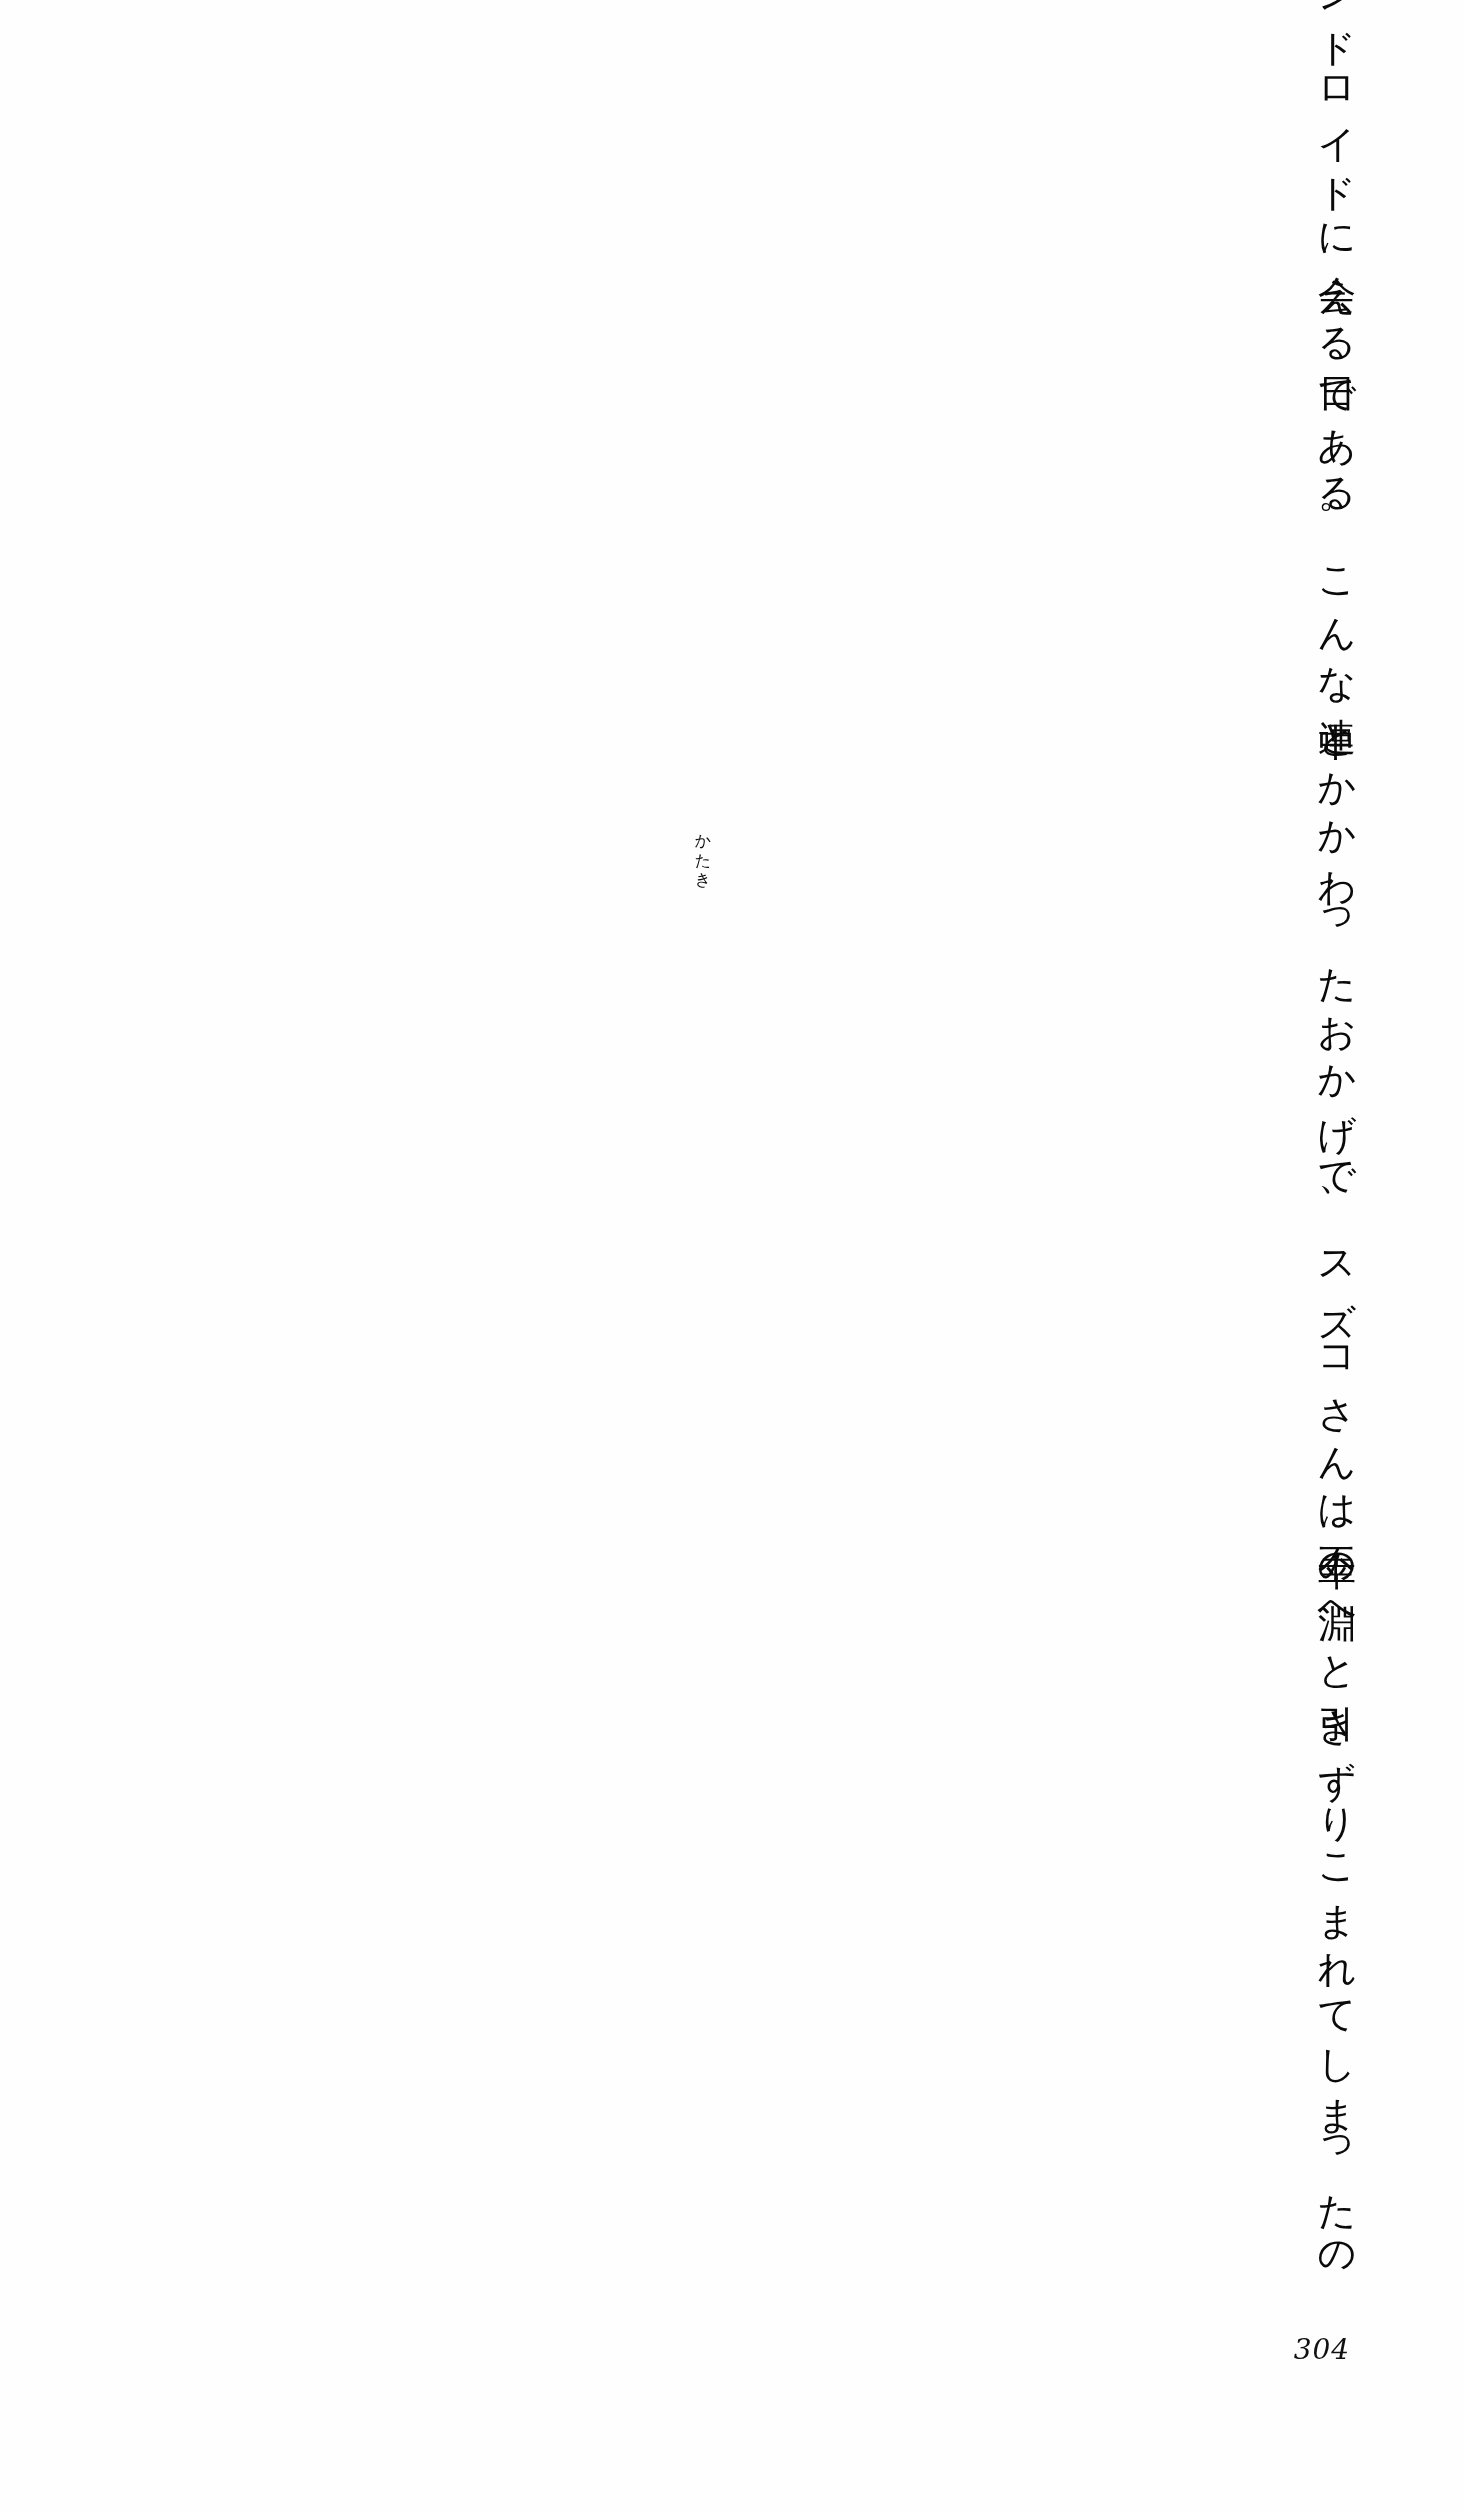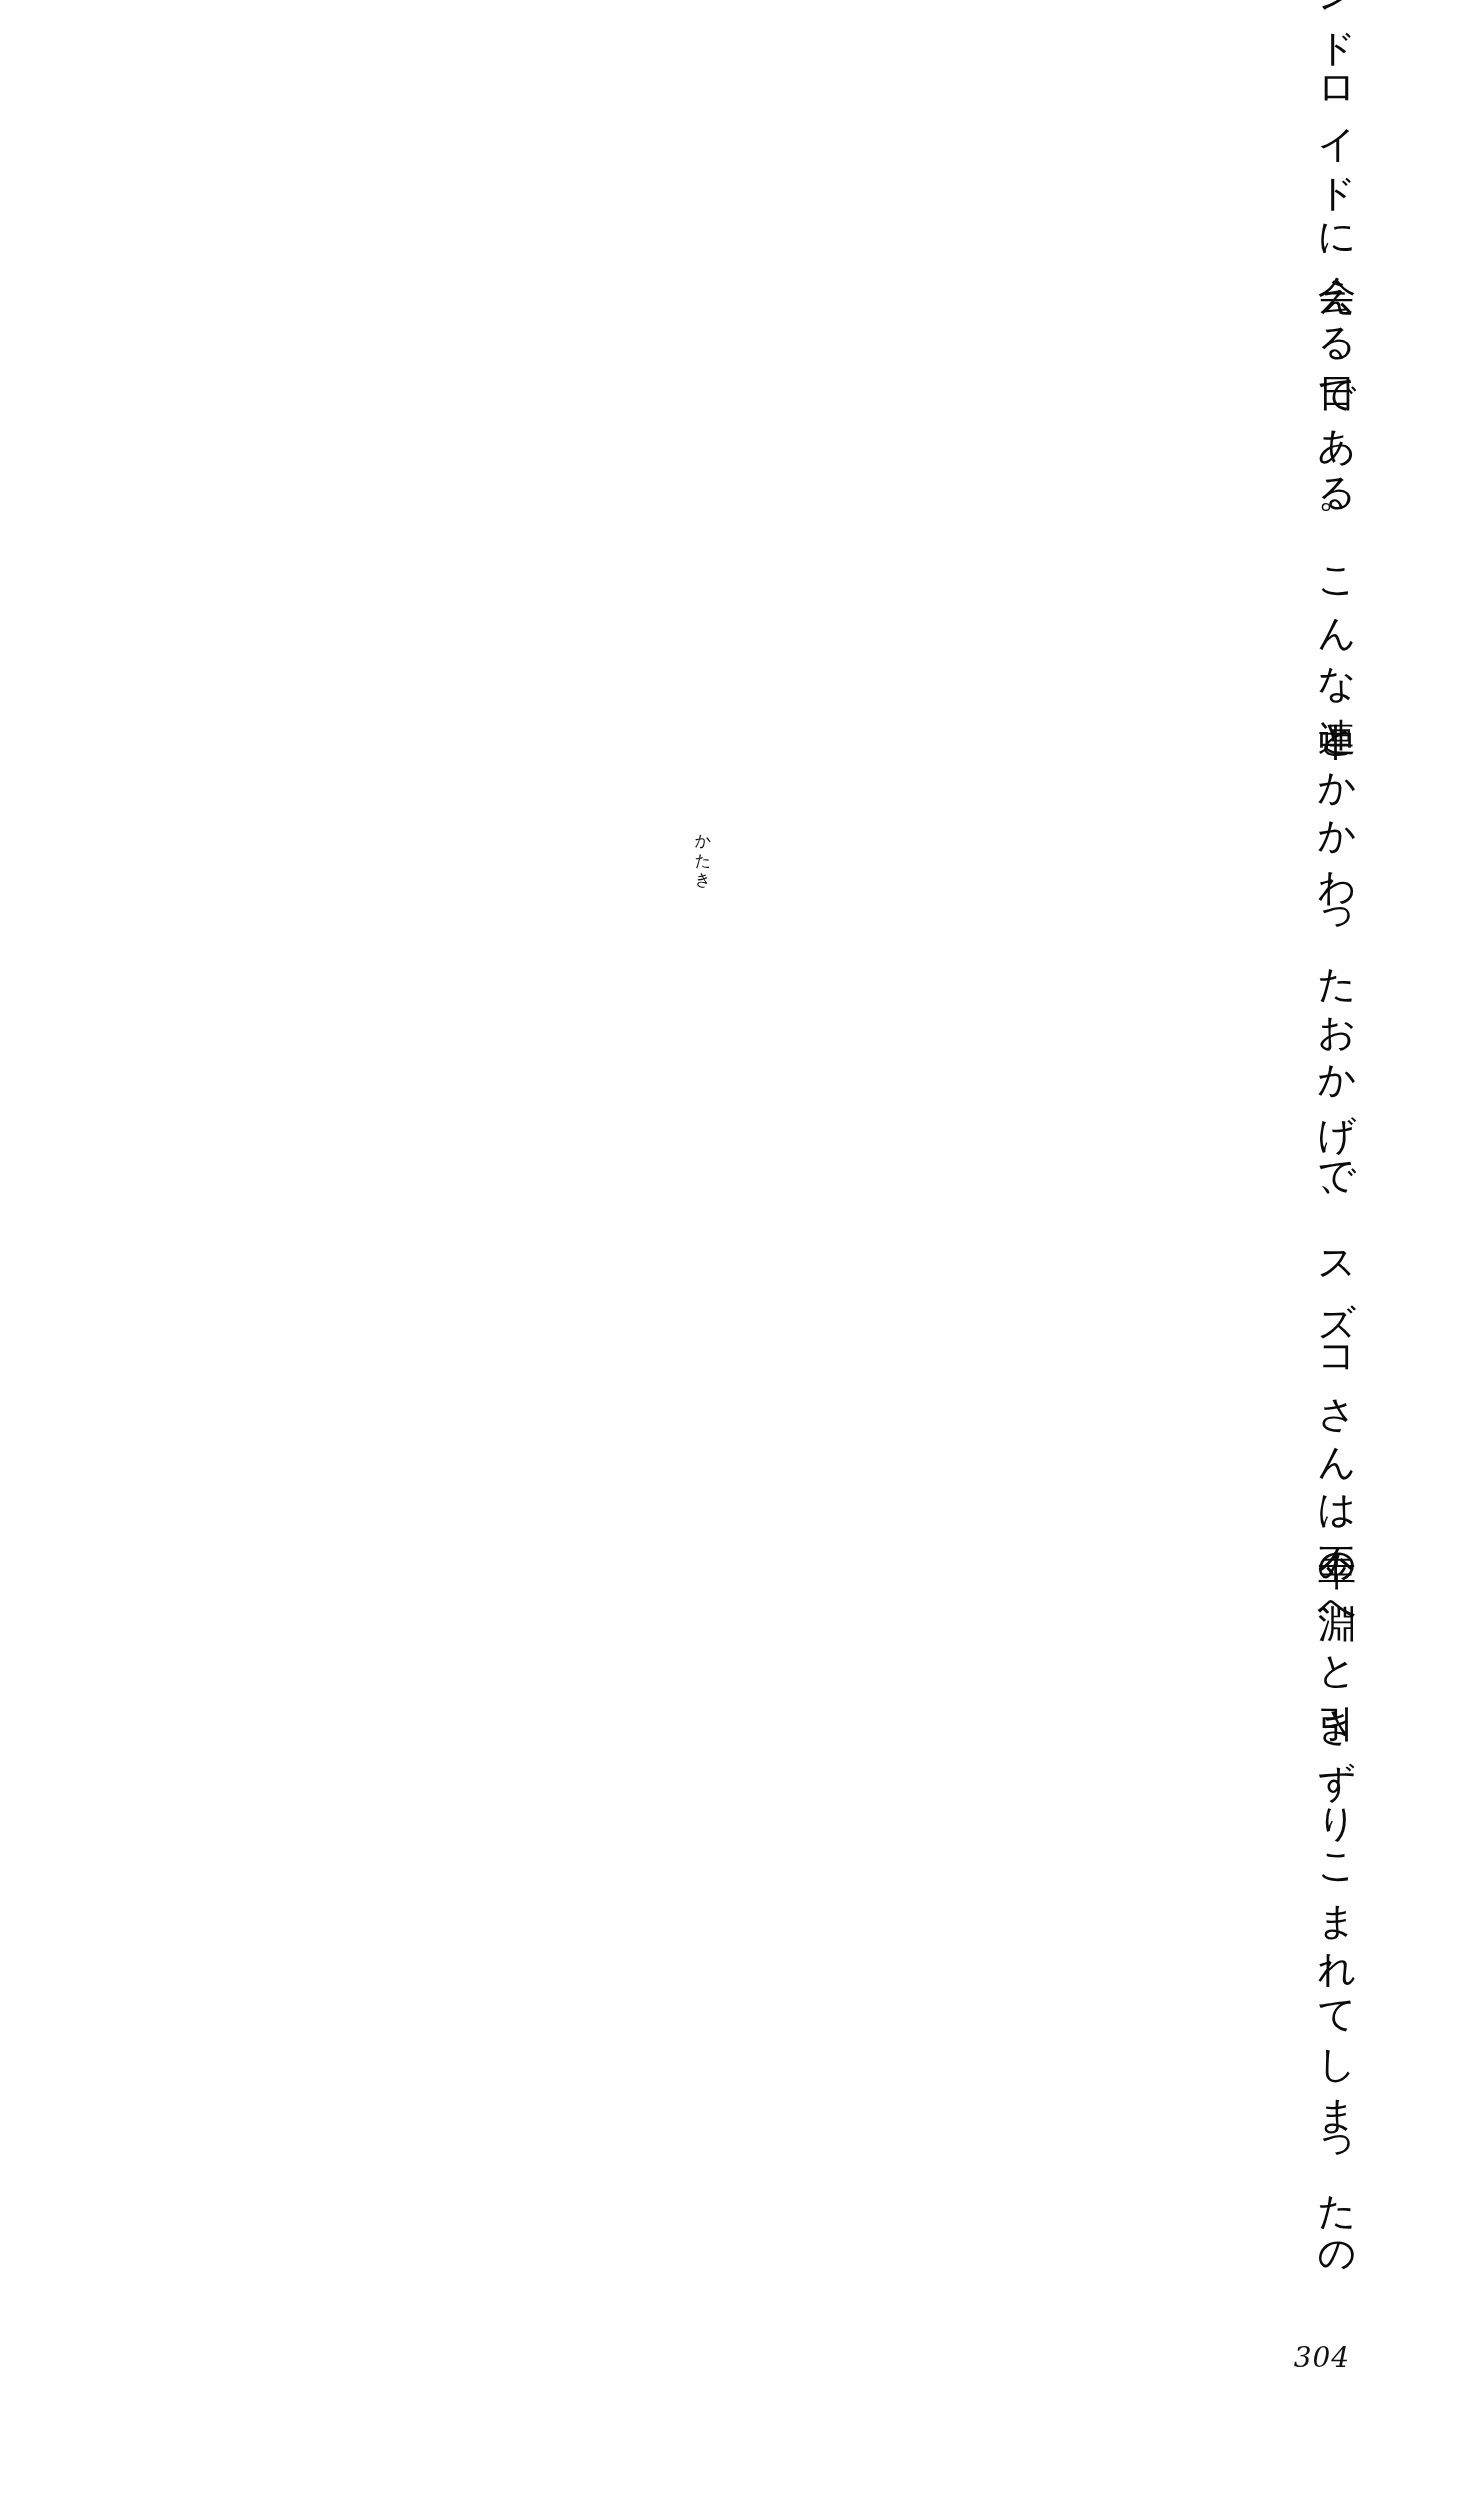--- a/index.html
+++ b/index.html
@@ -56,21 +56,21 @@
     letter-spacing: 0.9px;
     line-height: 1;
     writing-mode: vertical-rl;
     text-orientation: upright;
     color: #0a0a0a;
   }
 
   .page-number {
     position: absolute;
     right: 116px;
-    bottom: 138px;
+    bottom: 146px;
     font-size: 28px;
     font-style: italic;
     font-family: "DejaVu Serif", "Liberation Serif", serif;
     color: #111;
     letter-spacing: 0.9px;
   }
 </style>
 </head>
 <body>
 

